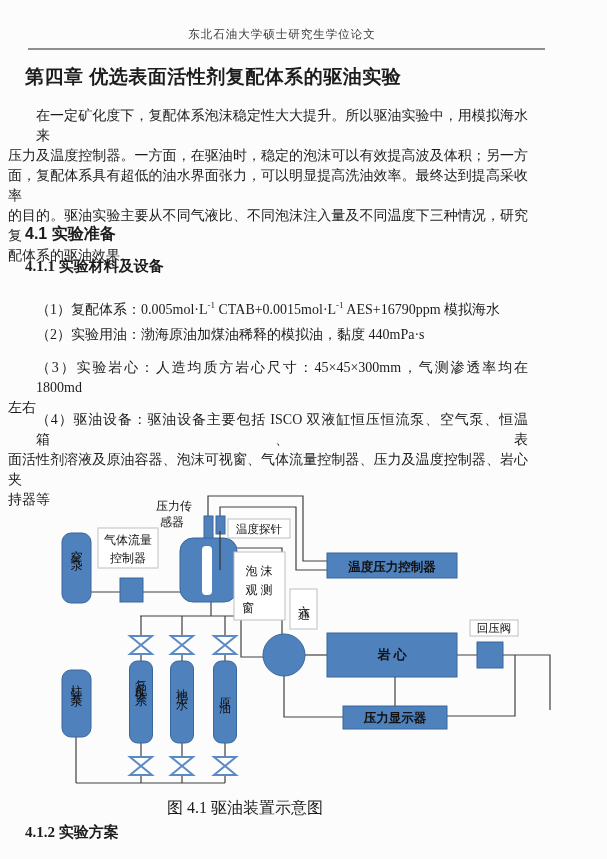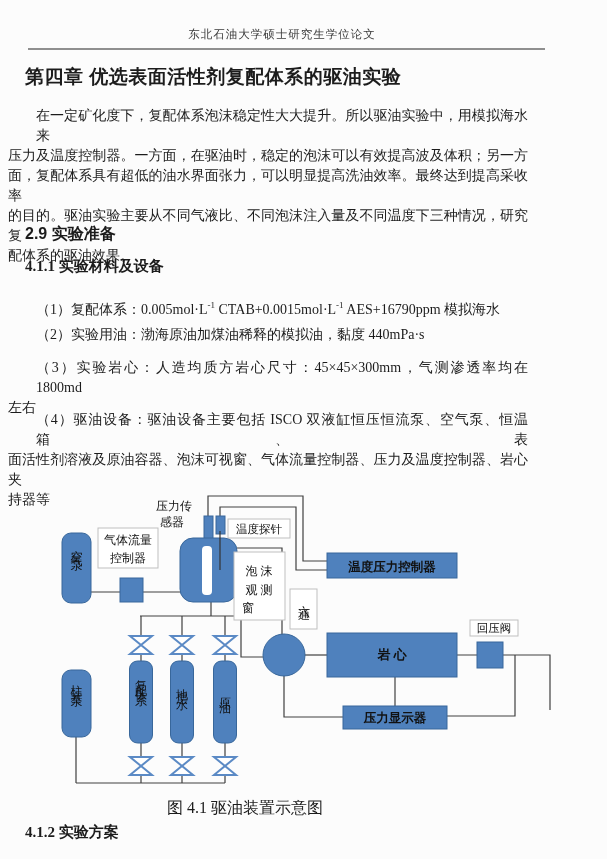--- a/index.html
+++ b/index.html
@@ -32,21 +32,21 @@
   <div class="abs title">第四章 优选表面活性剂复配体系的驱油实验</div>
 
   <div class="abs body-text" style="top:106px;">
     <div class="line j ind">在一定矿化度下，复配体系泡沫稳定性大大提升。所以驱油实验中，用模拟海水来</div>
     <div class="line j">压力及温度控制器。一方面，在驱油时，稳定的泡沫可以有效提高波及体积；另一方</div>
     <div class="line j">面，复配体系具有超低的油水界面张力，可以明显提高洗油效率。最终达到提高采收率</div>
     <div class="line j">的目的。驱油实验主要从不同气液比、不同泡沫注入量及不同温度下三种情况，研究复</div>
     <div class="line">配体系的驱油效果。</div>
   </div>
 
-  <div class="abs h2" style="top:224px;">2.9 实验准备</div>
+  <div class="abs h2" style="top:224px;">4.1 实验准备</div>
   <div class="abs h3" style="top:257px;">4.1.1 实验材料及设备</div>
 
   <div class="abs body-text" style="top:295px;">
     <div class="line ind">
       <span>（1）复配体系：0.005mol·L</span><sup>-1</sup><span> CTAB+0.0015mol·L</span><sup>-1</sup><span> AES+16790ppm 模拟海水</span>
     </div>
   </div>
 
   <div class="abs body-text" style="top:325px;">
     <div class="line ind">（2）实验用油：渤海原油加煤油稀释的模拟油，黏度 440mPa·s</div>

